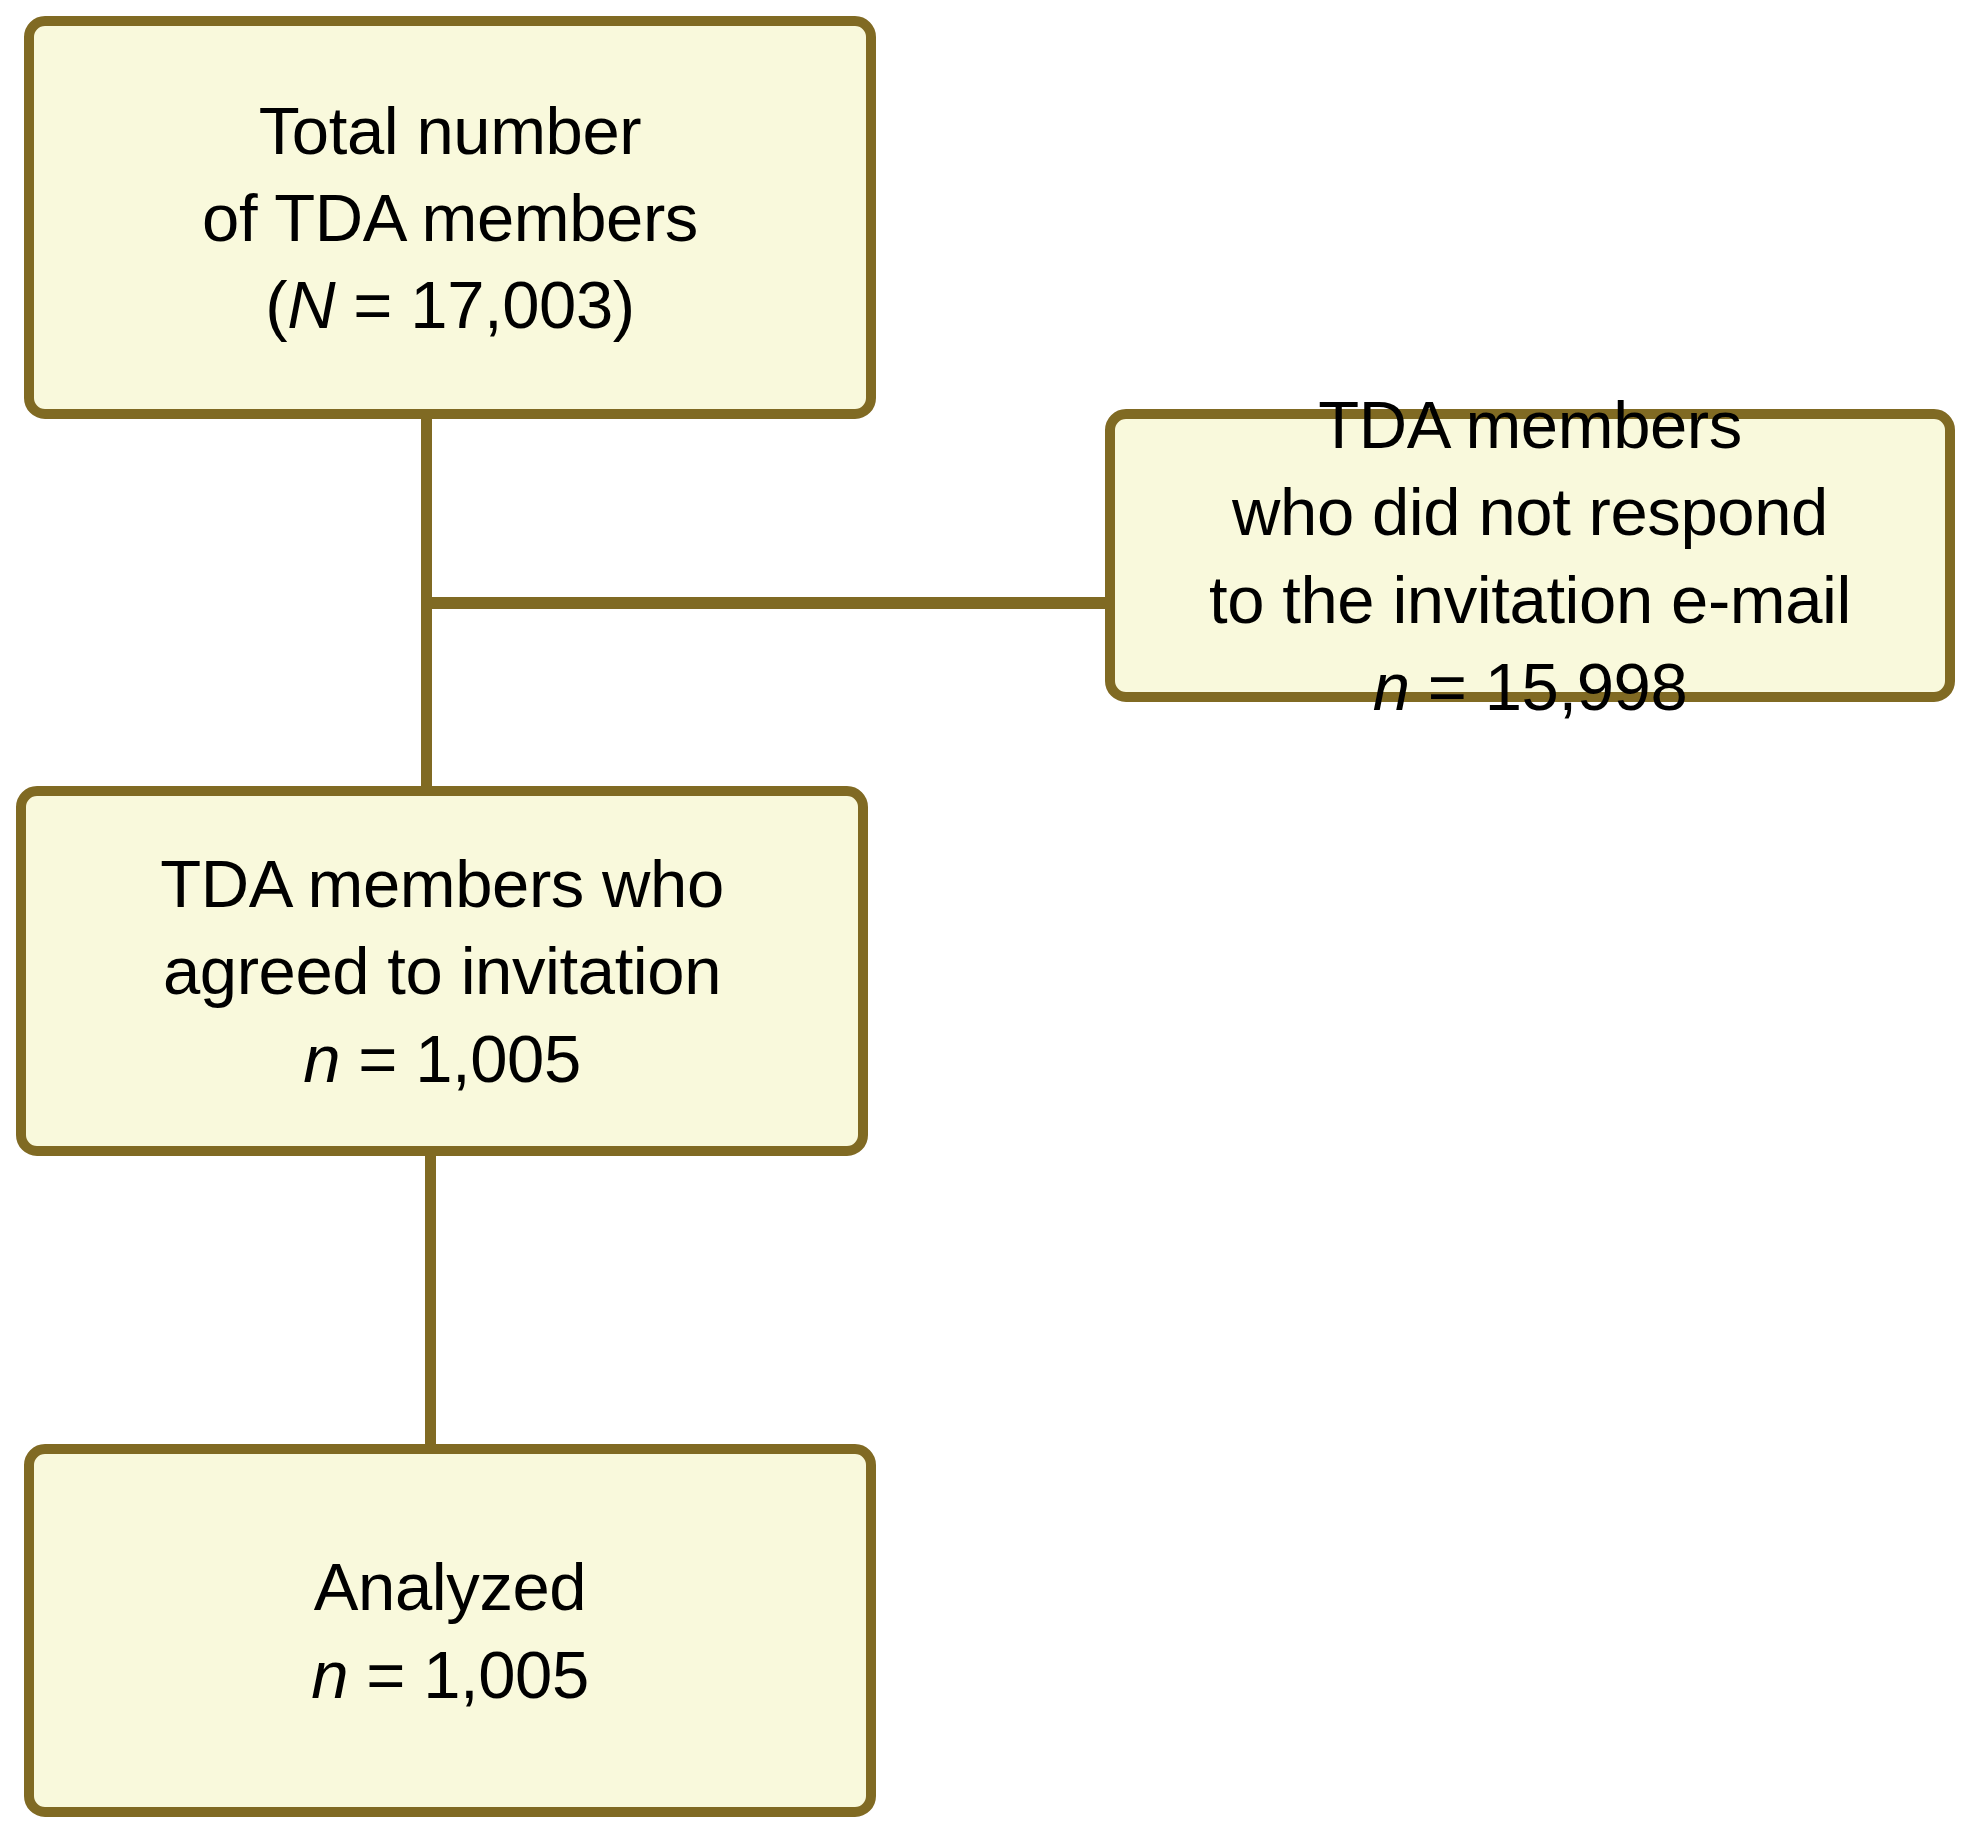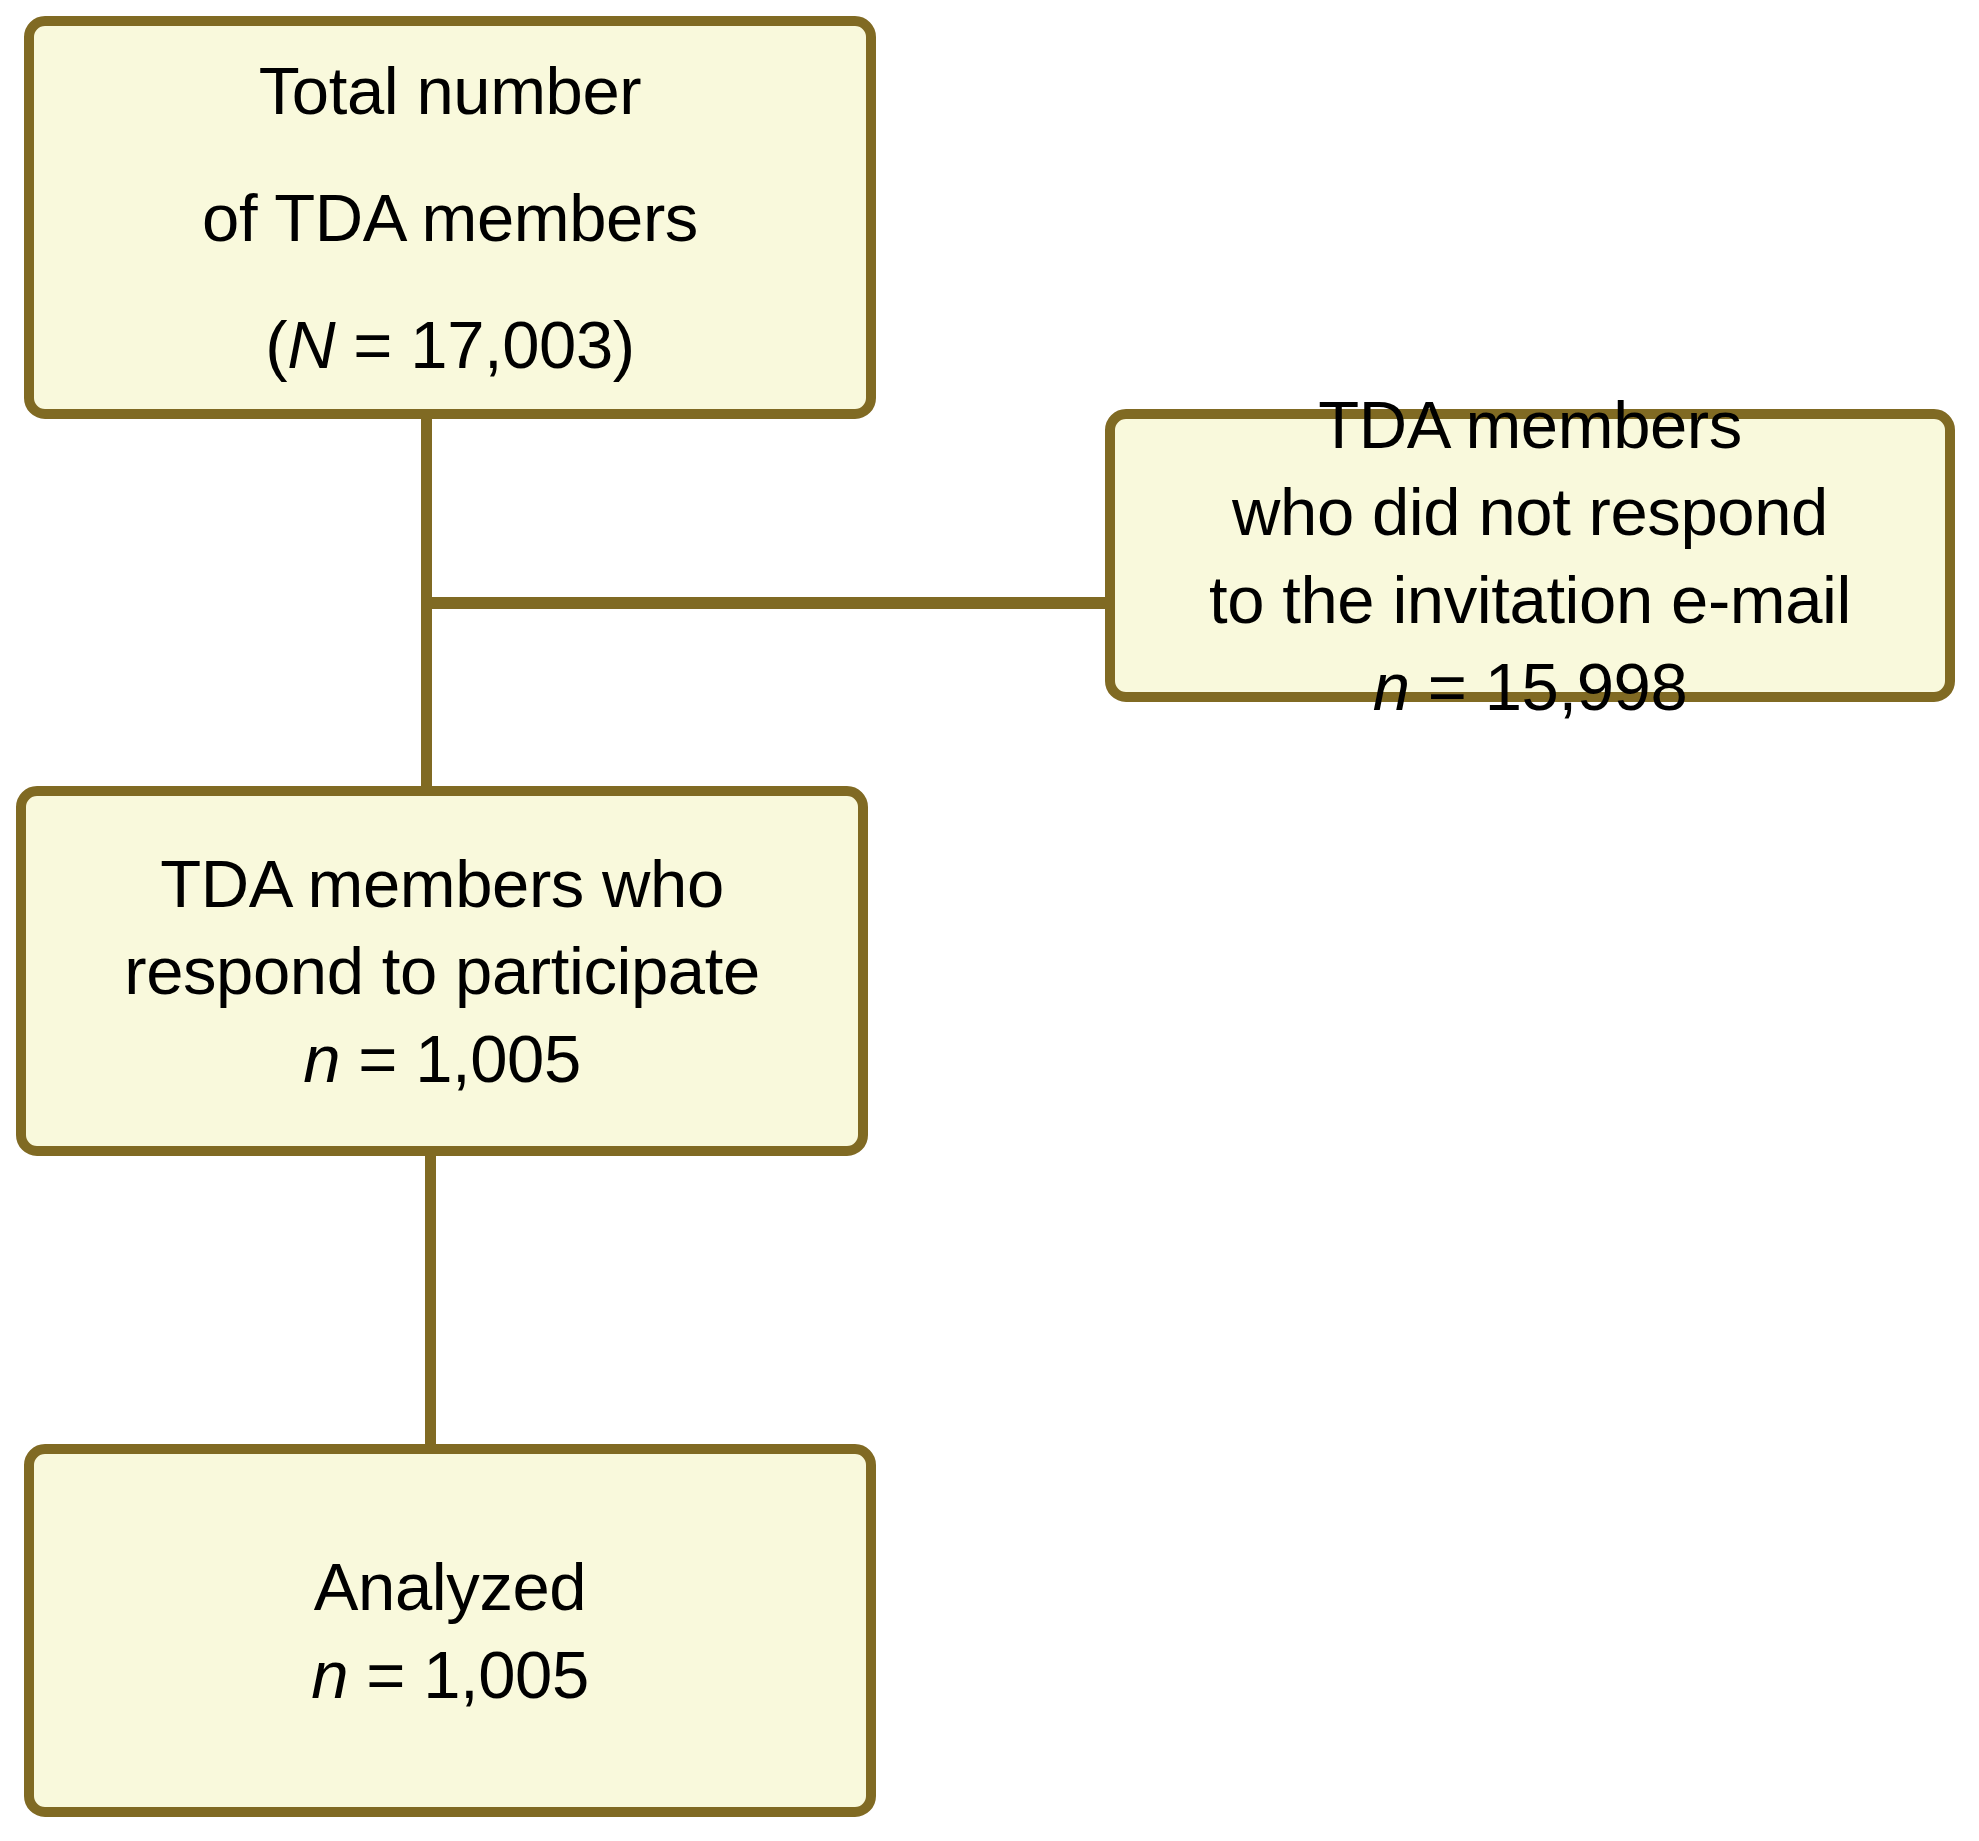--- a/index.html
+++ b/index.html
@@ -36,21 +36,21 @@
     display: block;
     font-size: 67px;
     line-height: 1.30;
     letter-spacing: -0.4px;
     white-space: pre;
   }
   .stat-symbol {
     font-style: italic;
   }
   
-  #box-total-members   { left: 24px;   top: 16px;   width: 852px; height: 403px; gap: 40px; }
+  #box-total-members   { left: 24px;   top: 16px;   width: 852px; height: 403px; }
   #box-non-responders  { left: 1105px; top: 409px;  width: 850px; height: 293px; }
   #box-agreed          { left: 16px;   top: 786px;  width: 852px; height: 370px; }
   #box-analyzed        { left: 24px;   top: 1444px; width: 852px; height: 373px; }
 
   
   .connector {
     position: absolute;
     background: #806a23;
     z-index: 1;
   }
@@ -90,21 +90,21 @@
 
   <div class="flow-box" id="box-non-responders">
     <span class="box-line">TDA members</span>
     <span class="box-line">who did not respond</span>
     <span class="box-line">to the invitation e-mail</span>
     <span class="box-line"><span class="stat-symbol">n</span><span> = 15,998</span></span>
   </div>
 
   <div class="flow-box" id="box-agreed">
     <span class="box-line">TDA members who</span>
-    <span class="box-line">respond to participate</span>
+    <span class="box-line">agreed to invitation</span>
     <span class="box-line"><span class="stat-symbol">n</span><span> = 1,005</span></span>
   </div>
 
   <div class="flow-box" id="box-analyzed">
     <span class="box-line">Analyzed</span>
     <span class="box-line"><span class="stat-symbol">n</span><span> = 1,005</span></span>
   </div>
 
 </div>
 

